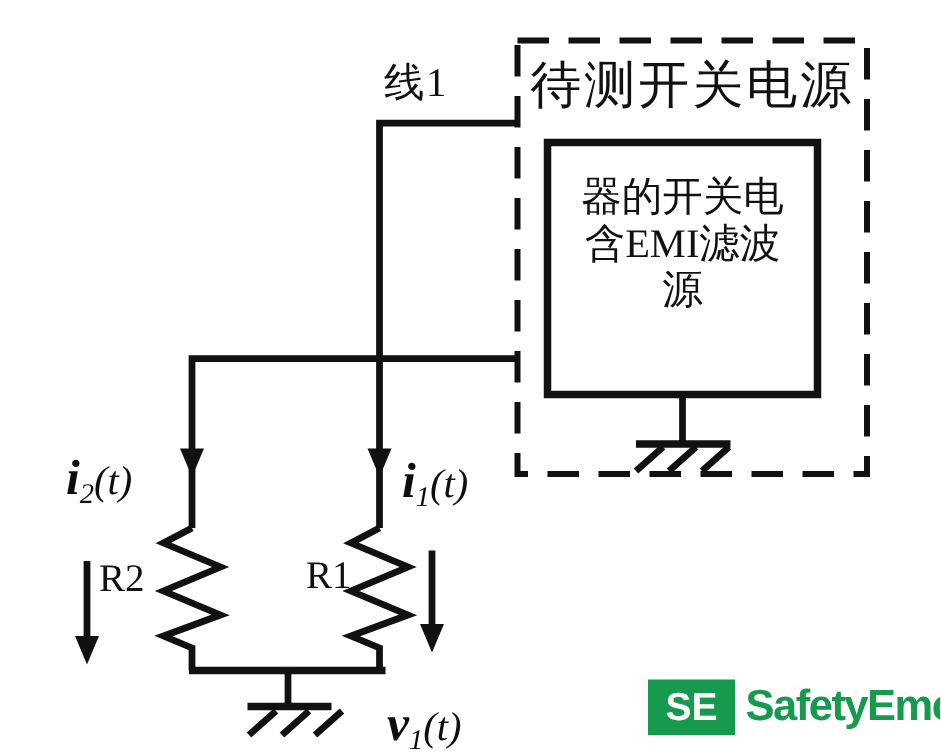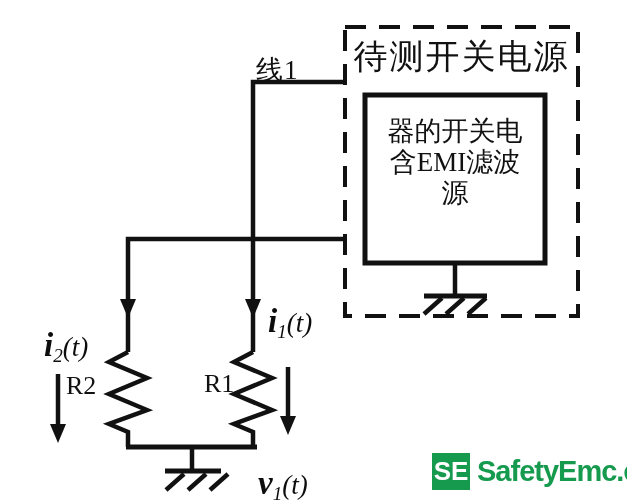--- a/index.html
+++ b/index.html
@@ -11,39 +11,39 @@
   .lbl{position:absolute;white-space:nowrap;color:#111111;}
   .cjk{font-size:27px;letter-spacing:1px;}
   .enclosure-title{
     position:absolute;left:347px;top:34px;width:229px;text-align:center;
     font-size:34px;letter-spacing:2px;color:#111111;
   }
   .inner-box-text{
     position:absolute;left:367px;top:116px;width:176px;text-align:center;
     font-size:27px;line-height:31px;color:#111111;
   }
-  .line1-label{left:256px;top:52px;font-family:Liberation Serif, serif;}
+  .line1-label{left:256px;top:37px;font-family:Liberation Serif, serif;}
   .line2-label{left:256px;top:200px;}
   .r-label{font-size:26px;}
   .r2-label{left:66px;top:371px;}
   .r1-label{left:204px;top:369px;}
   .iv-label{
     position:absolute;font-style:italic;font-weight:bold;font-size:33px;line-height:1;
     color:#0d0d0d;
   }
   .iv-label sub{font-size:19px;font-weight:normal;line-height:1;vertical-align:-6px;}
   .iv-label .suffix{font-weight:normal;font-size:27px;}
-  .i2-label{left:44px;top:303px;margin-top:26px;}
+  .i2-label{left:44px;top:303px;}
   .i1-label{left:268px;top:305px;}
   .v2-label{left:40px;top:432px;}
   .v1-label{left:258px;top:427px;margin-top:40px;}
   .watermark{position:absolute;left:432px;top:451px;height:40px;display:flex;align-items:center;
     font-family:"Liberation Sans","DejaVu Sans",sans-serif;}
   .wm-badge{
-    width:38px;height:37px;background:#169a4e;color:#ffffff;font-weight:bold;font-size:26px;
+    width:58px;height:37px;background:#169a4e;color:#ffffff;font-weight:bold;font-size:26px;
     display:flex;align-items:center;justify-content:center;letter-spacing:0;
   }
   .wm-site{
     margin-left:7px;color:#169a4e;font-weight:bold;font-size:29px;letter-spacing:-1px;
   }
 </style>
 </head>
 <body>
 
 <div id="stage">

